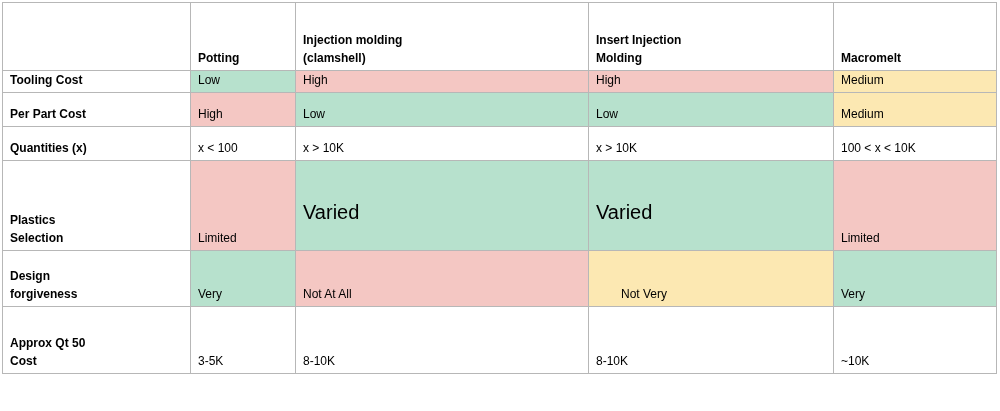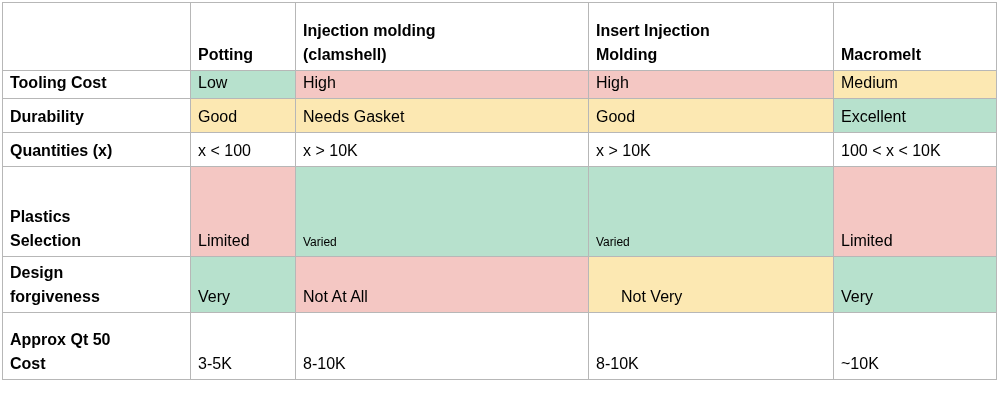--- a/index.html
+++ b/index.html
@@ -18,39 +18,39 @@
     border-collapse: collapse;
     table-layout: fixed;
     width: 994px;
     margin: 2px 0 0 2px;
   }
   table.cmp th, table.cmp td {
     border: 1px solid #b7b7b7;
     vertical-align: bottom;
     text-align: left;
     padding: 0 4px 3px 7px;
-    font-size: 16px;
+    font-size: 12px;
     line-height: 1.5;
     white-space: pre-line;
     overflow: hidden;
   }
   table.cmp thead th {
     font-weight: bold;
     background: #ffffff;
   }
   table.cmp tbody th.row-label {
     font-weight: bold;
     background: #ffffff;
   }
   table.cmp td {
     font-weight: normal;
   }
   table.cmp td.small-text {
-    font-size: 12px;
-    padding-bottom: 5px;
+    font-size: 20px;
+    padding-bottom: 23px;
     margin-left: 29px;
   }
   
   tr.r-head { height: 68px; }
   tr.r-0 { height: 18px; }
   tr.r-1 { height: 34px; }
   tr.r-2 { height: 34px; }
   tr.r-3 { height: 34px; }
   tr.r-4 { height: 90px; }
   tr.r-5 { height: 56px; }
@@ -79,26 +79,26 @@
       </tr>
   </thead>
   <tbody id="body-rows">
       <tr class="r-0">
         <th class="row-label">Tooling Cost</th>
         <td style="background: rgb(183, 225, 205);">Low</td>
         <td style="background: rgb(244, 199, 195);">High</td>
         <td style="background: rgb(244, 199, 195);">High</td>
         <td style="background: rgb(252, 232, 178);">Medium</td>
       </tr>
-      <tr class="r-2">
-        <th class="row-label">Durability</th>
-        <td style="background: rgb(252, 232, 178);">Good</td>
-        <td style="background: rgb(252, 232, 178);">Needs Gasket</td>
-        <td style="background: rgb(252, 232, 178);">Good</td>
-        <td style="background: rgb(183, 225, 205);">Excellent</td>
+      <tr class="r-1">
+        <th class="row-label">Per Part Cost</th>
+        <td style="background: rgb(244, 199, 195);">High</td>
+        <td style="background: rgb(183, 225, 205);">Low</td>
+        <td style="background: rgb(183, 225, 205);">Low</td>
+        <td style="background: rgb(252, 232, 178);">Medium</td>
       </tr>
       <tr class="r-3">
         <th class="row-label">Quantities (x)</th>
         <td style="background: rgb(255, 255, 255); margin-top: 12px;">x &lt; 100</td>
         <td style="background: rgb(255, 255, 255);">x &gt; 10K</td>
         <td style="background: rgb(255, 255, 255);">x &gt; 10K</td>
         <td style="background: rgb(255, 255, 255);">100 &lt; x &lt; 10K</td>
       </tr>
       <tr class="r-4">
         <th class="row-label">Plastics

